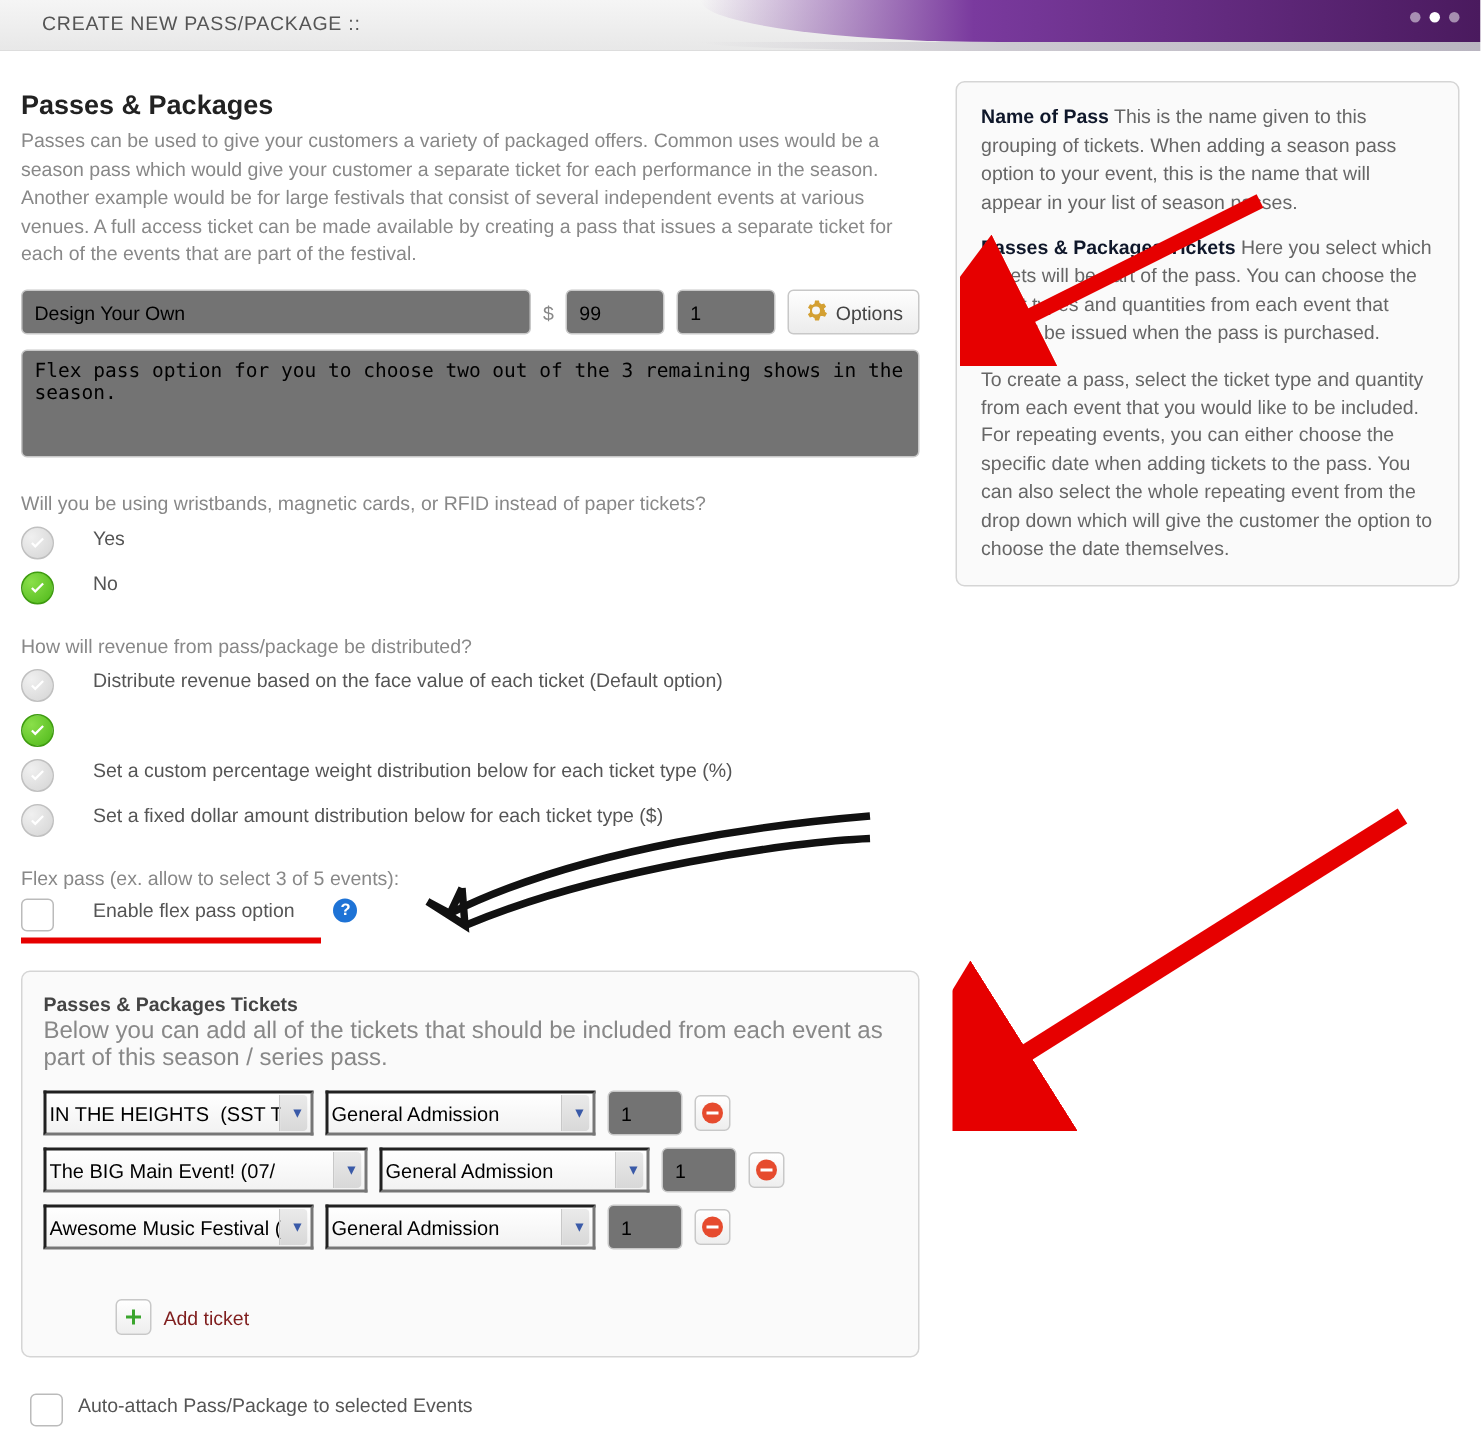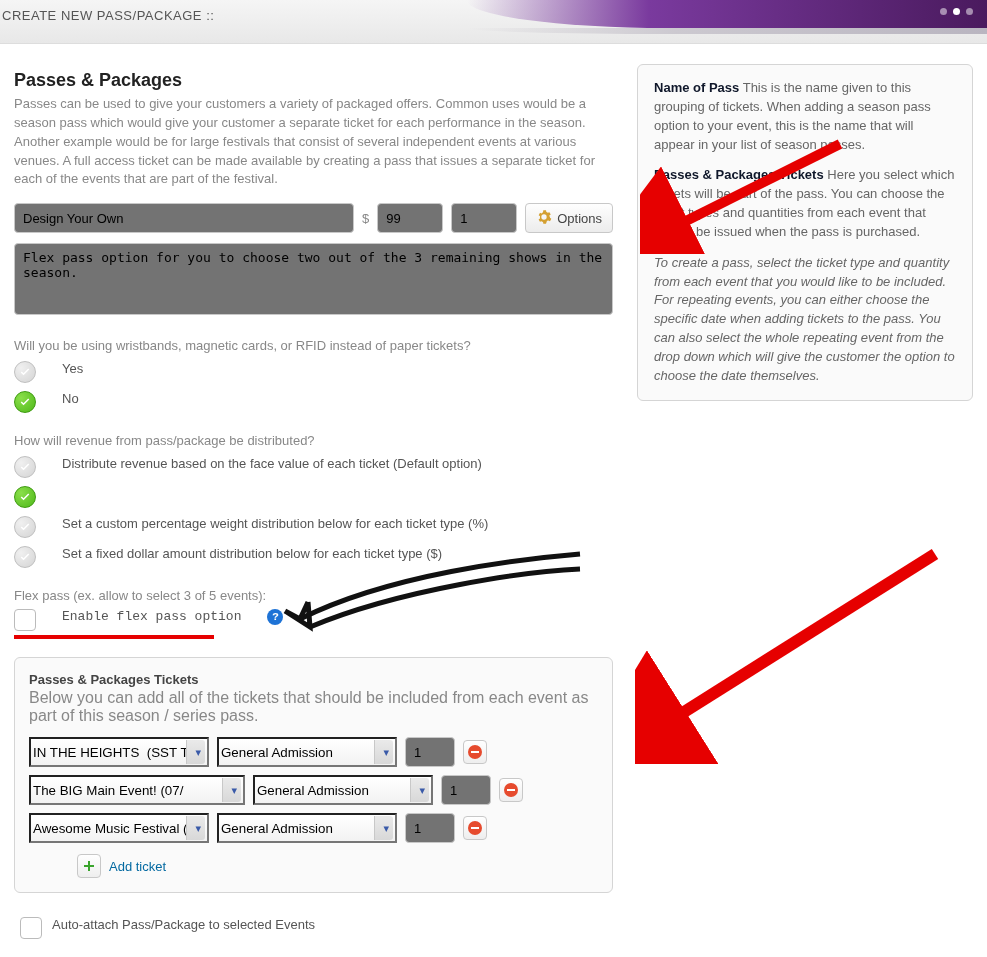--- a/index.html
+++ b/index.html
@@ -6,24 +6,24 @@
   body {
     margin: 0;
     font-family: Arial, Helvetica, sans-serif;
     font-size: 13px;
     color: #333;
     background: #fff;
     width: 987px;
   }
   .header-bar {
     position: relative;
-    height: 44px;
+    height: 34px;
     background: linear-gradient(to bottom, #f5f5f5 0%, #e8e8e8 100%);
     border-bottom: 1px solid #ddd;
-    padding-left: 2px;
+    padding-left: 28px;
     line-height: 32px;
     color: #555;
     font-size: 13px;
     letter-spacing: 0.5px;
   }
   .header-swoosh {
     position: absolute;
     right: 0;
     top: 0;
     width: 520px;
@@ -123,21 +123,21 @@
     background: radial-gradient(circle at 30% 30%, #8adf4a, #4fb81a);
     border: 1px solid #3e9b10;
   }
   .radio-mark svg { width: 12px; height: 12px; }
   .checkbox {
     width: 22px; height: 22px;
     border: 1px solid #bbb;
     border-radius: 4px;
     background: #fff;
   }
-  .flex-pass-wrap { position: relative; padding-bottom: 6px; margin-bottom: 6px; font-family: Liberation Mono, monospace; }
+  .flex-pass-wrap { position: relative; padding-bottom: 6px; margin-bottom: 6px; }
   .red-underline {
     position: absolute;
     left: 0;
     bottom: 0;
     width: 200px;
     height: 4px;
     background: #e60000;
   }
   .help-circle {
     display: inline-flex;
@@ -196,22 +196,22 @@
     cursor: pointer;
     background: linear-gradient(to bottom,#fff,#eee);
   }
   .btn-icon.remove svg circle { fill: #e64b2e; }
   .btn-icon.remove svg rect { fill: #fff; }
   .btn-icon.add svg rect.v, .btn-icon.add svg rect.h { fill: #3aa52d; }
   .add-ticket {
     display: inline-flex;
     align-items: center;
     gap: 8px;
-    margin-top: 3px;
-    color: #0369a1;
+    margin-top: 25px;
+    color: #7f1d1d;
     font-size: 13px;
     cursor: pointer;
     padding-left: 48px;
   }
   .auto-attach-row {
     display: flex;
     align-items: flex-start;
     gap: 10px;
     margin: 24px 0 0 6px;
     color: #555;
@@ -221,21 +221,21 @@
     border-radius: 6px;
     background: #fafafa;
     padding: 14px 16px;
     color: #666;
     font-size: 13px;
     line-height: 1.45;
     position: relative;
   }
   .info-box b { color: #0f172a; font-weight: bold; }
   .info-box p { margin: 0 0 12px 0; }
-  .info-box p:last-child { margin-bottom: 0; font-style: italic; }
+  .info-box p:last-child { margin-bottom: 0; }
   
   .arrow-red-1 {
     position: absolute;
     left: 640px;
     top: 90px;
     pointer-events: none;
   }
   .arrow-black {
     position: absolute;
     left: 280px;

